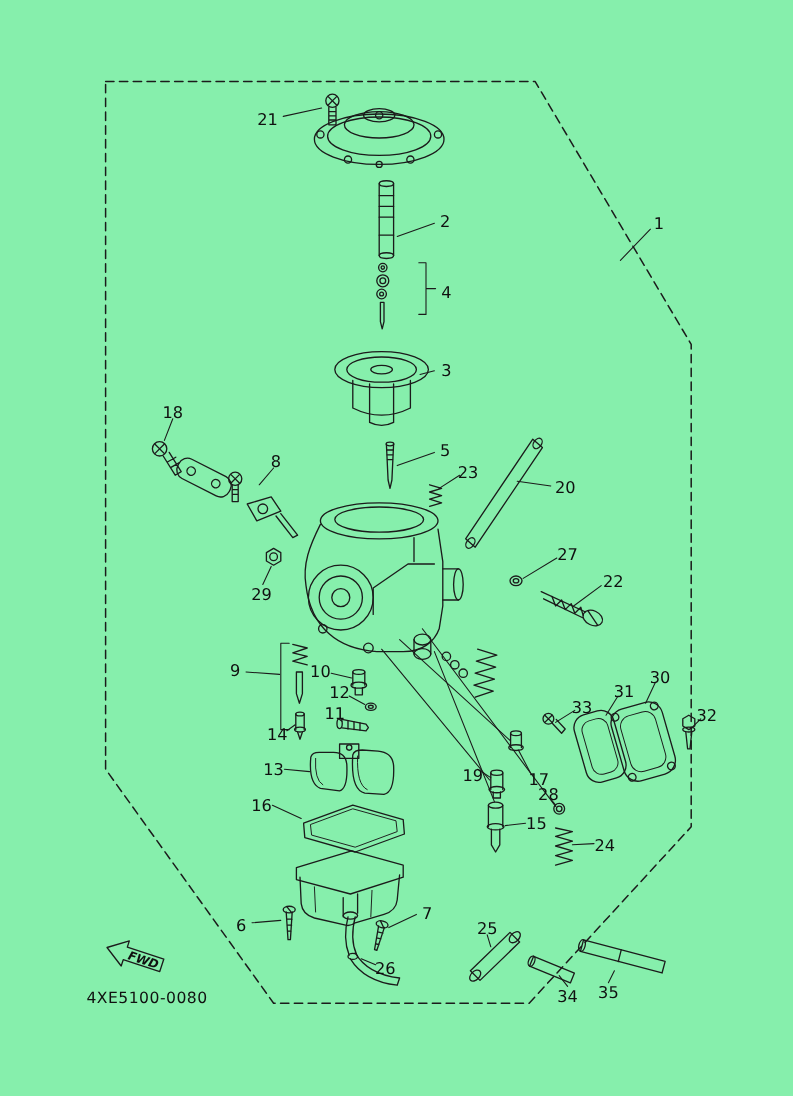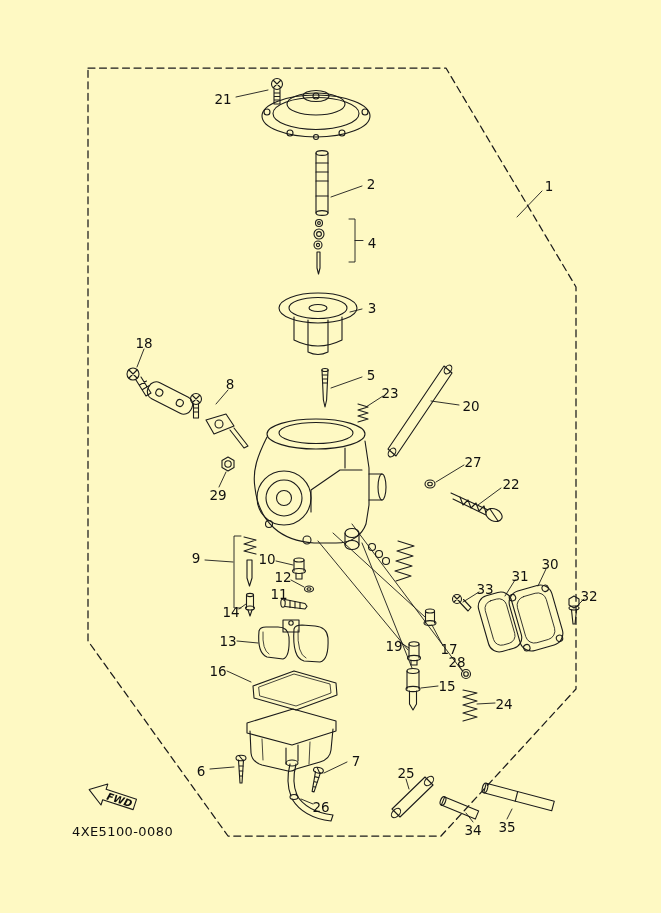--- a/index.html
+++ b/index.html
@@ -1,17 +1,17 @@
 <!DOCTYPE html>
 <html><head>
 <meta charset="utf-8">
 <style>
   html,body { margin:0; padding:0; background:#e8e8e8; }
   .page {
-    position:relative; width:661px; height:913px; background:#fef9c3;
+    position:relative; width:661px; height:913px; background:#86efac;
     margin:0 auto; overflow:hidden;
     font-family:"DejaVu Sans", sans-serif;
   }
   svg { display:block; }
   svg * { stroke:#1b1b1b; stroke-width:1.1; fill:none; stroke-linecap:round; stroke-linejoin:round; }
   svg .ldr { stroke-width:0.9; }
   svg .dash { stroke-dasharray:7 4.5; stroke-width:1.25; }
   svg .thin { stroke-width:0.8; }
   svg text { stroke:none; fill:#101010; }
   svg text.callout { font-size:13.5px; text-anchor:middle; }

